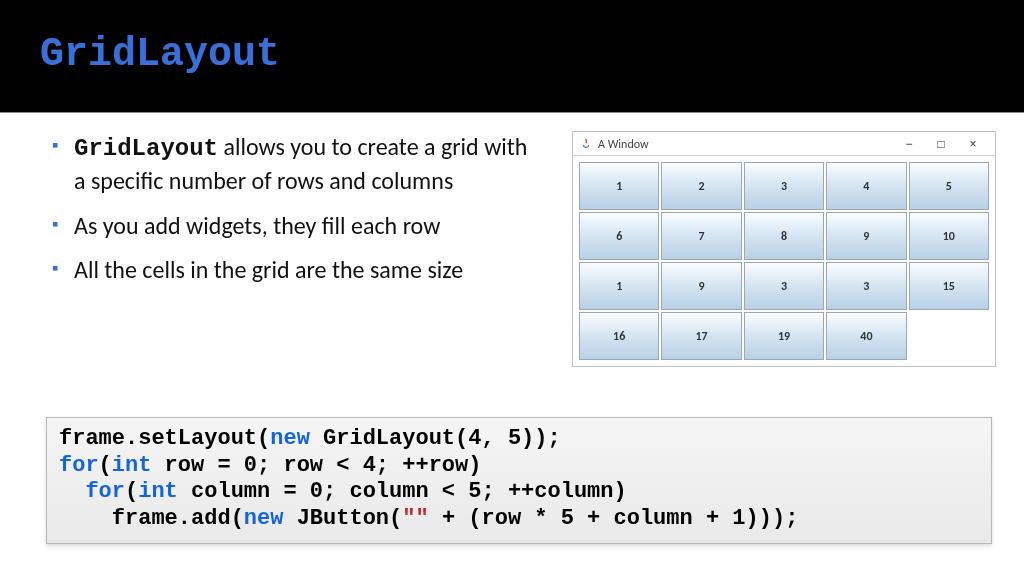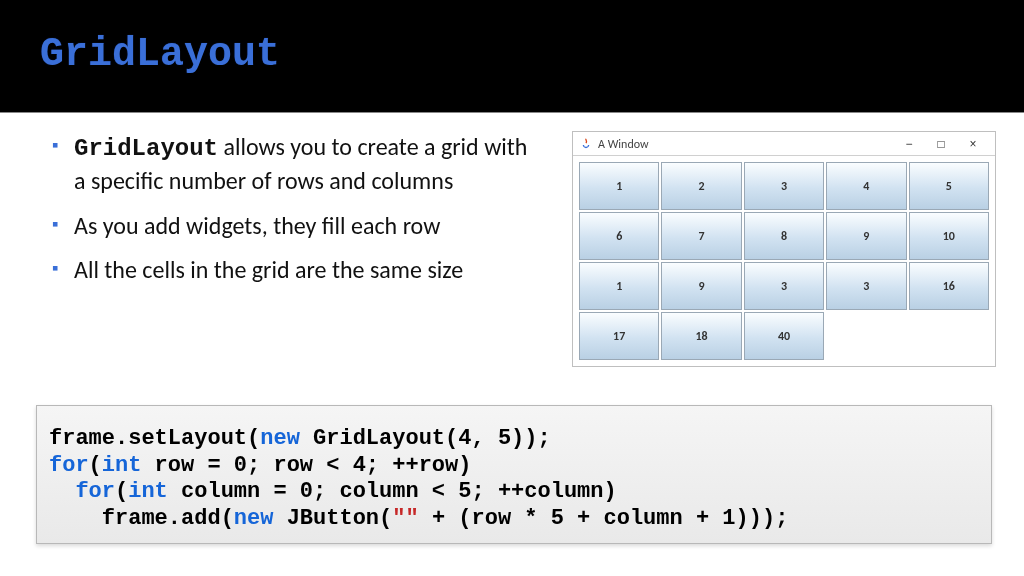--- a/index.html
+++ b/index.html
@@ -17,21 +17,21 @@
   .window-fig { width: 424px; flex: 0 0 424px; border: 1px solid #bfbfbf; background: #fff; }
   .win-titlebar { height: 24px; display: flex; align-items: center; padding: 0 6px; border-bottom: 1px solid #d0d0d0; background: #fff; font-size: 12px; color: #444; }
   .java-icon { width: 14px; height: 14px; margin-right: 5px; display: inline-flex; align-items: center; justify-content: center; }
   .java-icon svg { width: 14px; height: 14px; }
   .win-title { flex: 1 1 auto; }
   .win-controls { display: flex; gap: 0; }
   .win-btn { width: 32px; height: 22px; display: flex; align-items: center; justify-content: center; font-size: 12px; color: #333; font-family: Arial, sans-serif; }
   .win-grid { padding: 6px; }
   .grid-wrap { display: grid; grid-template-columns: repeat(5, 1fr); grid-template-rows: repeat(4, 1fr); gap: 2px; }
   .grid-cell { height: 48px; display: flex; align-items: center; justify-content: center; border: 1px solid #9aa8b5; background: linear-gradient(#fafdff, #d1e2f1 55%, #b9d0e4); font-size: 12px; font-weight: bold; color: #333; }
-  .code-box { position: absolute; left: 36px; right: 32px; bottom: 32px; border: 1px solid #b8b8b8; background: linear-gradient(#f5f5f5, #e9e9e9); box-shadow: 0 2px 4px rgba(0,0,0,.15); padding: 20px 12px 10px 12px; font-family: "Courier New", Courier, monospace; font-size: 22px; font-weight: bold; line-height: 1.22; white-space: pre; color: #000; }
+  .code-box { position: absolute; left: 46px; right: 32px; bottom: 32px; border: 1px solid #b8b8b8; background: linear-gradient(#f5f5f5, #e9e9e9); box-shadow: 0 2px 4px rgba(0,0,0,.15); padding: 8px 12px 10px 12px; font-family: "Courier New", Courier, monospace; font-size: 22px; font-weight: bold; line-height: 1.22; white-space: pre; color: #000; }
   .kw { color: #1565d8; }
   .str { color: #c62828; }
 </style>
 </head>
 <body>
 
 <div class="slide">
 
   <div class="title-bar">
     <div class="title-text">GridLayout</div>
@@ -73,23 +73,24 @@
             <div class="grid-cell">5</div>
             <div class="grid-cell">6</div>
             <div class="grid-cell">7</div>
             <div class="grid-cell">8</div>
             <div class="grid-cell">9</div>
             <div class="grid-cell">10</div>
             <div class="grid-cell">1</div>
             <div class="grid-cell">9</div>
             <div class="grid-cell">3</div>
             <div class="grid-cell">3</div>
+            <div class="grid-cell">15</div>
             <div class="grid-cell">16</div>
             <div class="grid-cell">17</div>
-            <div class="grid-cell">18</div>
+            <div class="grid-cell">19</div>
             <div class="grid-cell">40</div>
           </div>
       </div>
     </div>
   </div>
 
   <div class="code-box"><span>frame.setLayout(</span><span class="kw">new</span><span> GridLayout(4, 5));</span>
 <span class="kw">for</span><span>(</span><span class="kw">int</span><span> row = 0; row &lt; 4; ++row)</span>
   <span class="kw">for</span><span>(</span><span class="kw">int</span><span> column = 0; column &lt; 5; ++column)</span>
 <span>    frame.add(</span><span class="kw">new</span><span> JButton(</span><span class="str">""</span><span> + (row * 5 + column + 1)));</span></div>

